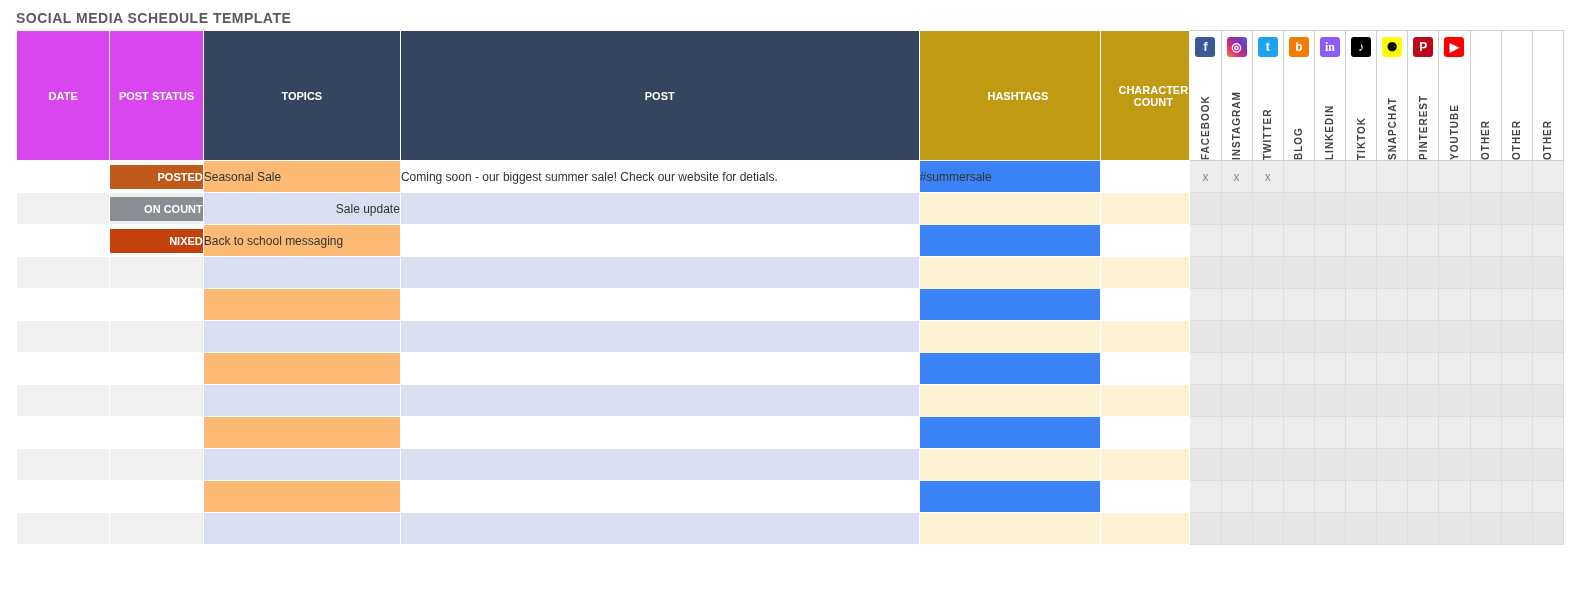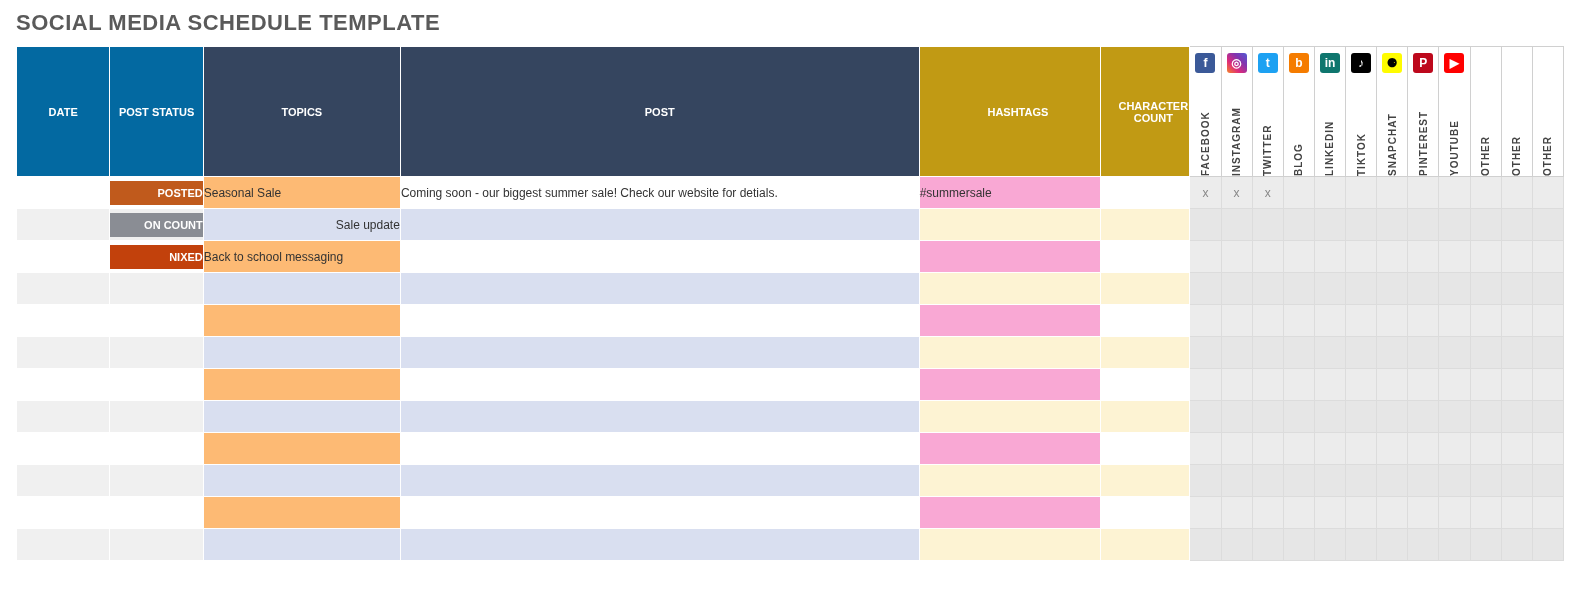--- a/index.html
+++ b/index.html
@@ -4,38 +4,38 @@
 <style>
   * { box-sizing: border-box; margin: 0; padding: 0; }
   body {
     font-family: "Century Gothic", "Segoe UI", Arial, sans-serif;
     background: #fff;
     padding: 10px 16px;
     font-size: 12px;
     color: #333;
   }
   h1.main-title {
-    font-size: 22px;
+    font-size: 14px;
     font-weight: bold;
     color: #5a5a5a;
     letter-spacing: 0.5px;
-    margin-bottom: 10px;
+    margin-bottom: 4px;
   }
   table.schedule {
     border-collapse: collapse;
     width: 100%;
     table-layout: fixed;
   }
   table.schedule td, table.schedule th {
     border: 1px solid #fff;
     padding: 0;
   }
   
   .hdr {
-    background: #0369a1;
+    background: #d946ef;
     color: #fff;
     font-size: 11px;
     font-weight: bold;
     text-align: center;
     height: 130px;
     vertical-align: middle;
   }
   .hdr.navy { background: #35455f; }
   .hdr.gold { background: #c19a14; padding-left: 16px; }
   .hdr.social {
@@ -84,21 +84,21 @@
     font-size: 12px;
     vertical-align: middle;
     background: #fff;
     border: 1px solid #e5e5e5;
   }
   tr.alt td.body-cell { background: #f0f0f0; }
   td.body-cell.topics { background: #fdba74; }
   tr.alt td.body-cell.topics { background: #d9dff0; text-align: right; }
   td.body-cell.post { background: #fff; }
   tr.alt td.body-cell.post { background: #d9dff0; }
-  td.body-cell.hash { background: #f9a8d4; }
+  td.body-cell.hash { background: #3b82f6; }
   tr.alt td.body-cell.hash { background: #fdf3d3; }
   td.body-cell.count { background: #fff; }
   tr.alt td.body-cell.count { background: #fdf3d3; }
   td.body-cell.soc { text-align: center; padding: 0; background: #ececec; border:1px solid #dcdcdc; color:#888;}
   tr.alt td.body-cell.soc { background: #e6e6e6; }
   
   .status-pill {
     display: block;
     text-align: right;
     color: #fff;
@@ -170,21 +170,21 @@
           </div>
         </th>
         <th class="hdr social">
           <div class="soc-wrap">
             <div class="soc-icon" style="background: rgb(245, 124, 0);">b</div>
             <div class="soc-label">BLOG</div>
           </div>
         </th>
         <th class="hdr social">
           <div class="soc-wrap">
-            <div class="soc-icon" style="background: #0f766e;">in</div>
+            <div class="soc-icon" style="background: #8b5cf6; font-family: Liberation Serif, serif;">in</div>
             <div class="soc-label">LINKEDIN</div>
           </div>
         </th>
         <th class="hdr social">
           <div class="soc-wrap">
             <div class="soc-icon" style="background: rgb(0, 0, 0);">♪</div>
             <div class="soc-label">TIKTOK</div>
           </div>
         </th>
         <th class="hdr social">

